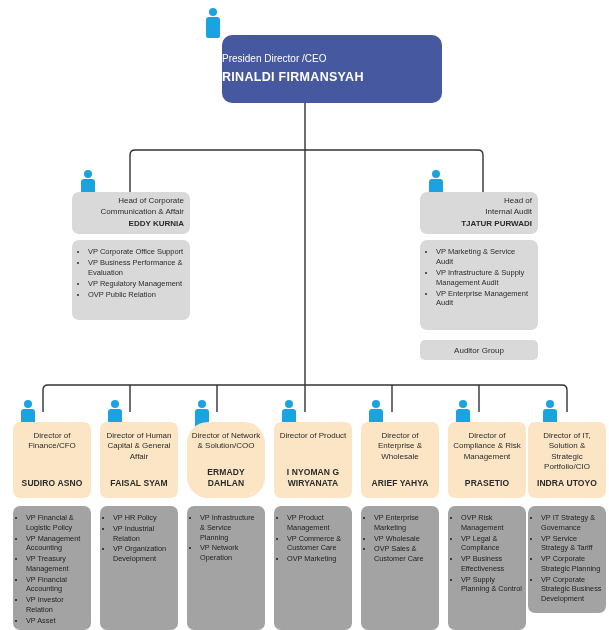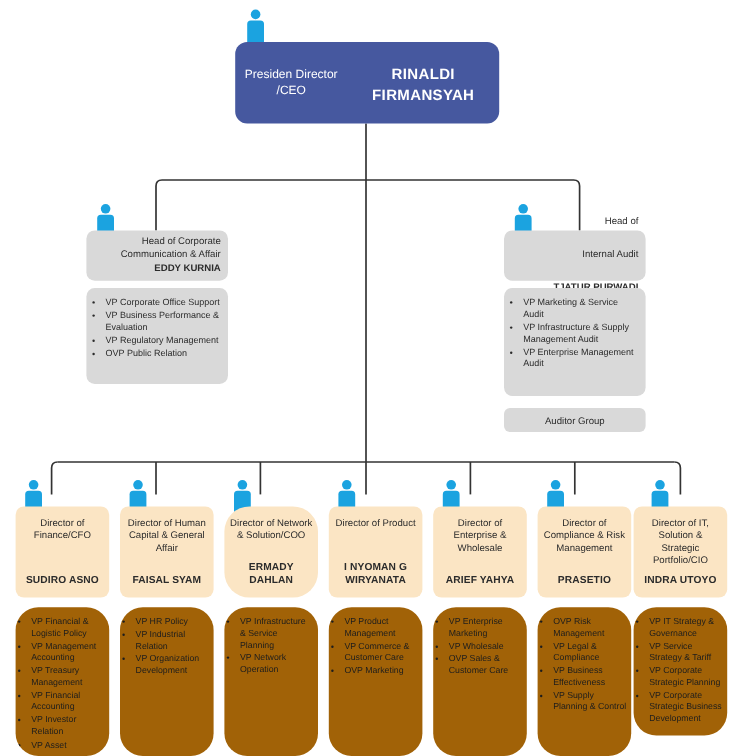--- a/index.html
+++ b/index.html
@@ -25,22 +25,22 @@
     background:#1ba3e0;
   }
   .person .body{
     position:absolute;left:1px;top:9px;width:14px;height:21px;
     background:#1ba3e0;border-radius:3px 3px 2px 2px;
   }
 
   
   .ceo{
     background:#46589f;border-radius:10px;color:#ffffff;
-    display:flex;align-items:center;justify-content:center;
-    text-align:center;line-height:1.35;
+    display:flex;flex-direction:column;align-items:flex-start;justify-content:center;
+    text-align:center;line-height:1.35;margin-left:26px;
   }
   .ceo .role{font-size:10px;font-weight:400;}
   .ceo .name{font-size:12.5px;font-weight:bold;letter-spacing:.3px;margin-top:4px;}
 
   
   .grey{
     background:#d9d9d9;border-radius:7px;
     display:flex;flex-direction:column;align-items:flex-end;justify-content:center;
     text-align:center;line-height:1.3;font-size:8px;padding:4px 6px;
   }
@@ -64,21 +64,21 @@
     background:#fbe5c4;border-radius:7px;
     display:flex;flex-direction:column;align-items:center;
     text-align:center;padding:9px 4px 7px 4px;line-height:1.3;
     box-sizing:border-box;
   }
   .beige .role{font-size:8px;flex:1;display:flex;align-items:flex-start;justify-content:center;}
   .beige .name{font-size:8.5px;font-weight:bold;letter-spacing:.1px;padding-bottom:2px;}
 
   
   .bluelist{
-    background:#a16207;border-radius:19px;padding:7px 4px 6px 4px;
+    background:#a3a3a3;border-radius:7px;padding:7px 4px 6px 4px;
     font-size:7.3px;line-height:1.34;color:#1d1d1d;box-sizing:border-box;
     overflow:hidden;
   }
   .bluelist ul{margin:0;padding:0 0 0 9px;}
   .bluelist li{margin:0 0 1px 0;}
 </style>
 </head>
 <body>
 
 <div id="chart">
@@ -126,21 +126,21 @@
       <li>VP Business Performance &amp; Evaluation</li>
       <li>VP Regulatory Management</li>
       <li>OVP Public Relation</li>
     </ul>
   </div>
 
   <div class="person node" style="left:428px;top:170px;">
     <div class="head"></div>
     <div class="body"></div>
   </div>
-  <div class="node grey" style="left:420px;top:192px;width:118px;height:42px;gap:16px;">
+  <div class="node grey" style="left:420px;top:192px;width:118px;height:42px;">
     <div>Head of</div>
     <div>Internal Audit</div>
     <div class="name">TJATUR PURWADI</div>
   </div>
   <div class="node greylist" style="left:420px;top:240px;width:118px;height:90px;">
     <ul>
       <li>VP Marketing &amp; Service Audit</li>
       <li>VP Infrastructure &amp; Supply Management Audit</li>
       <li>VP Enterprise Management Audit</li>
     </ul>

